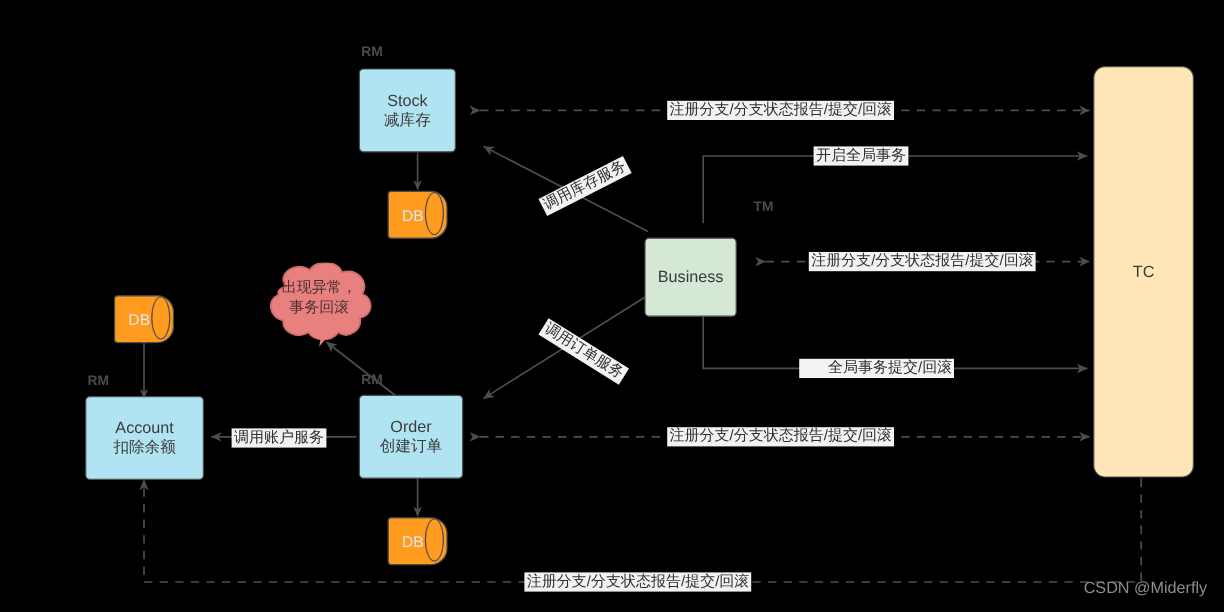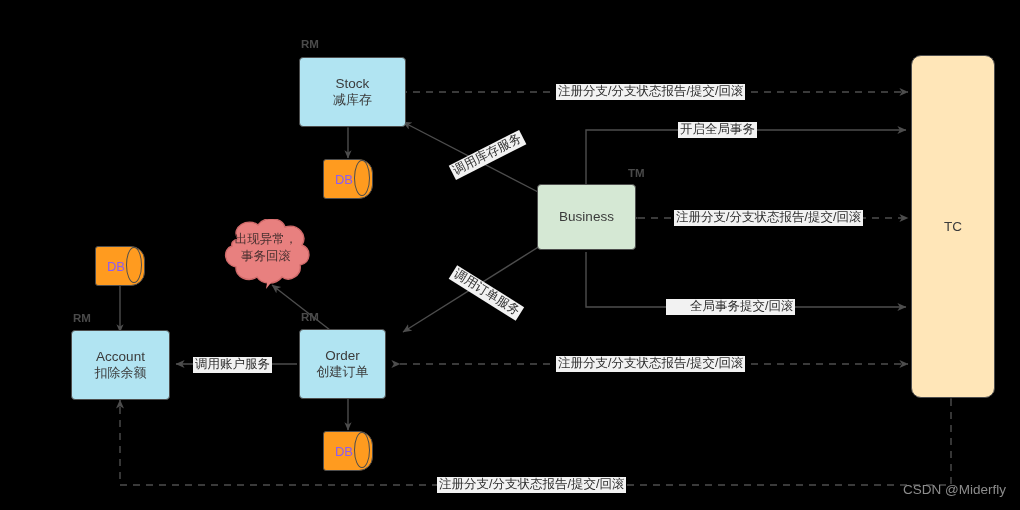--- a/index.html
+++ b/index.html
@@ -72,21 +72,21 @@
     border: 1.6px solid #4d4d4d;
     border-radius: 50%;
     box-sizing: border-box;
     background: transparent;
   }
   .db .lbl {
     position: absolute;
     left: 4px; top: 0;
     width: 34px; height: 40px;
     display: flex; align-items: center; justify-content: center;
-    color: #8b5cf6;
+    color: #e5e5e5;
     font-size: 13px;
   }
 
   .cloud {
     position: absolute;
     z-index: 3;
     width: 96px;
     height: 70px;
   }
   .cloud svg { display: block; }
@@ -164,39 +164,39 @@
       <line x1="540" y1="193" x2="403" y2="122" marker-end="url(#ah)"></line>
 
       <line x1="540" y1="246" x2="403" y2="332" marker-end="url(#ah)"></line>
 
       <line x1="297" y1="364" x2="176" y2="364" marker-end="url(#ah)"></line>
 
       <line x1="330" y1="330" x2="272" y2="285" marker-end="url(#ah)"></line>
     </g>
   </svg>
 
-  <div class="node blue" style="left:299px; top:57px; width:107px; height:70px;">
+  <div class="node blue" style="left:299px; top:57px; width:81px; height:70px;">
     <div>Stock</div>
     <div class="ln2">减库存</div>
   </div>
   <div class="rm-tag" style="left:301px; top:38px;">RM</div>
 
   <div class="node blue" style="left:299px; top:329px; width:87px; height:70px;">
     <div>Order</div>
     <div class="ln2">创建订单</div>
   </div>
   <div class="rm-tag" style="left:301px; top:311px;">RM</div>
 
   <div class="node blue" style="left:71px; top:330px; width:99px; height:70px;">
     <div>Account</div>
     <div class="ln2">扣除余额</div>
   </div>
   <div class="rm-tag" style="left:73px; top:312px;">RM</div>
 
-  <div class="node green" style="left:537px; top:184px; width:99px; height:66px;">
+  <div class="node green" style="left:537px; top:198px; width:77px; height:66px;">
     <div>Business</div>
   </div>
   <div class="rm-tag" style="left:628px; top:167px;">TM</div>
 
   <div class="node tan" style="left:911px; top:55px; width:84px; height:343px;">
     <div>TC</div>
   </div>
 
   <div class="db" style="left:323px; top:159px;">
     <div class="body"></div>

